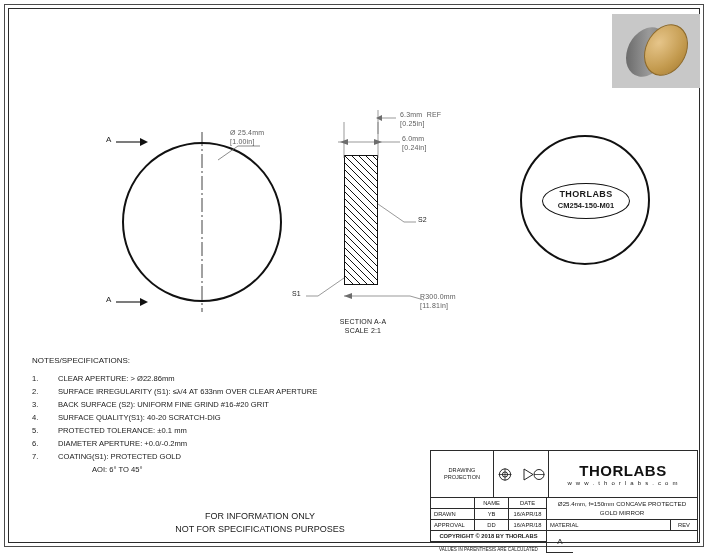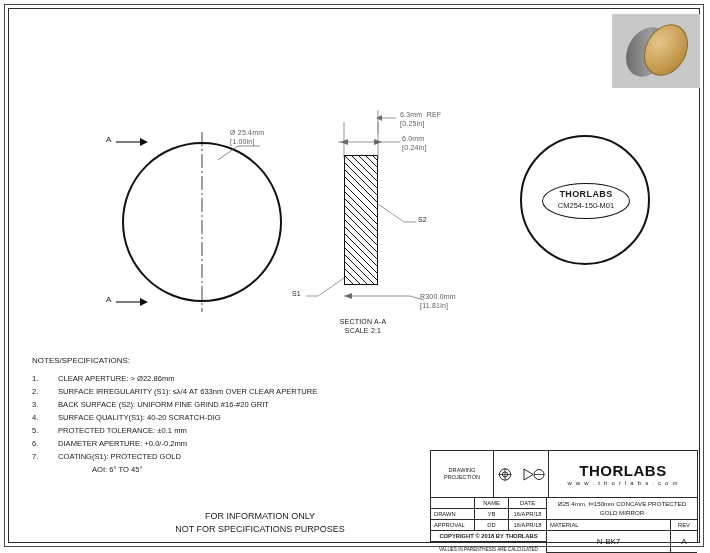--- a/index.html
+++ b/index.html
@@ -132,21 +132,21 @@
     display: block;
     margin-top: 5px;
     font-size: 9px;
     font-weight: bold;
     letter-spacing: .4px;
   }
   #back-logo-oval .pn {
     display: block;
     margin-top: 2px;
     font-size: 7.5px;
-    font-weight: normal;
+    font-weight: bold;
   }
 
   
   #notes {
     position: absolute;
     left: 32px; top: 354px;
     width: 400px;
     font-size: 7.6px;
     line-height: 1.72;
   }
@@ -439,21 +439,20 @@
       <div class="tb-right">
         <div class="tb-row">
           <div class="cell desc-cell nb">Ø25.4mm, f=150mm CONCAVE
 PROTECTED GOLD MIRROR</div>
         </div>
         <div class="tb-row">
           <div class="cell mat-lbl" style="flex:1;">MATERIAL</div>
           <div class="cell mat-lbl rev-col nb">REV</div>
         </div>
         <div class="tb-row">
-          <div class="cell mat-val" style="flex:1;">N-BK7</div>
           <div class="cell mat-val rev-col nb">A</div>
         </div>
 
       </div>
     </div>
 
   </div>
 
 </div>
 

